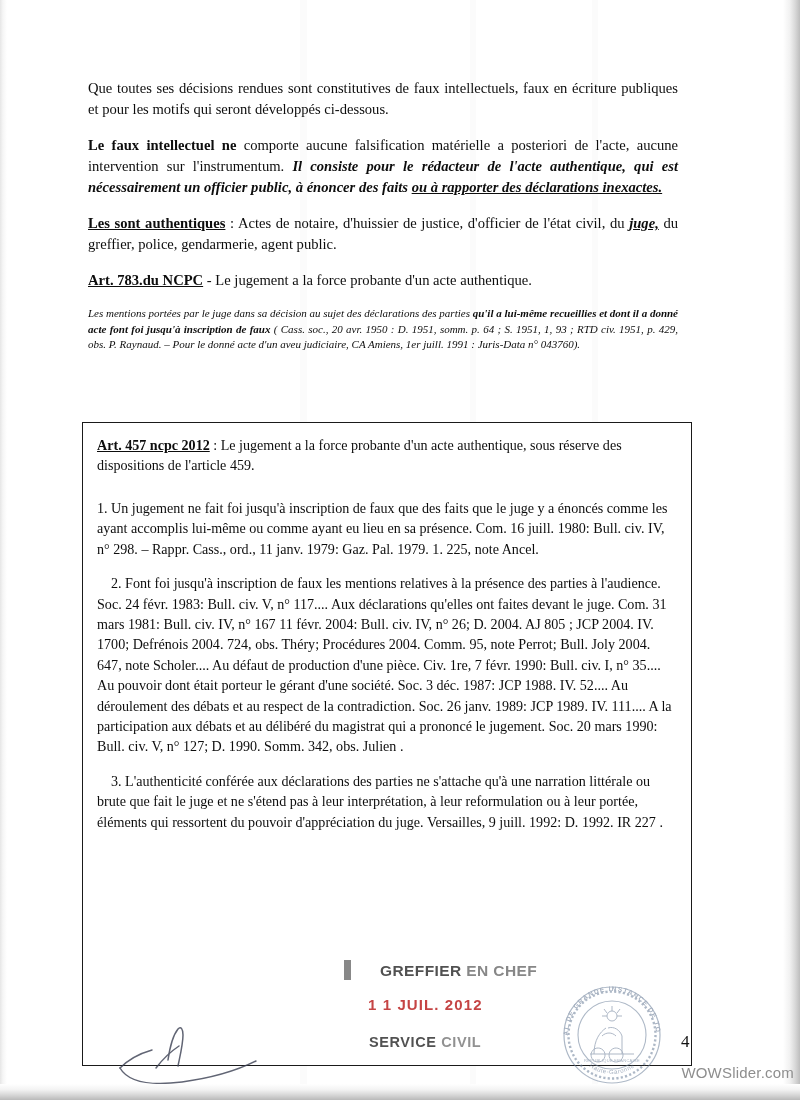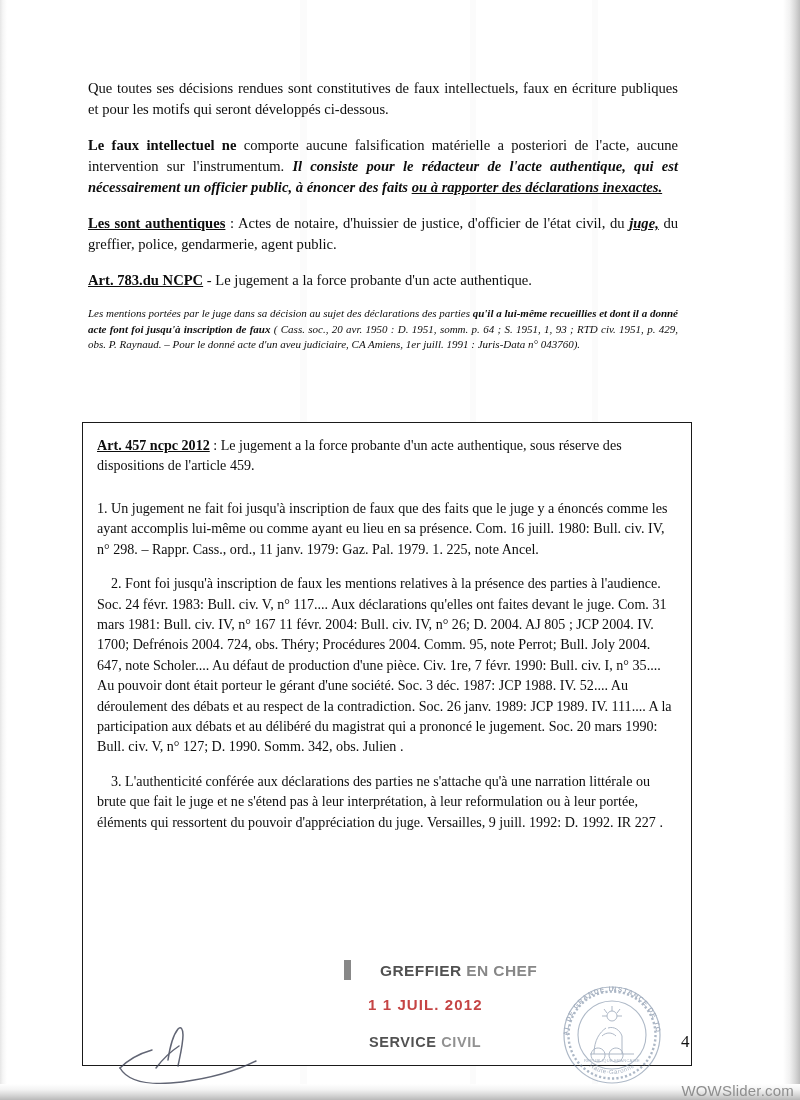--- a/index.html
+++ b/index.html
@@ -172,21 +172,21 @@
     left: 681px;
     top: 1032px;
     font-size: 17px;
     color: #111;
   }
 
   
   #watermark {
     position: absolute;
     right: 6px;
-    bottom: 1px;
+    bottom: 19px;
     font-family: "Liberation Sans", "DejaVu Sans", sans-serif;
     font-size: 15px;
     color: #8e8e8e;
     letter-spacing: .2px;
   }
 </style>
 </head>
 <body>
 
 <div id="page-sheet">

